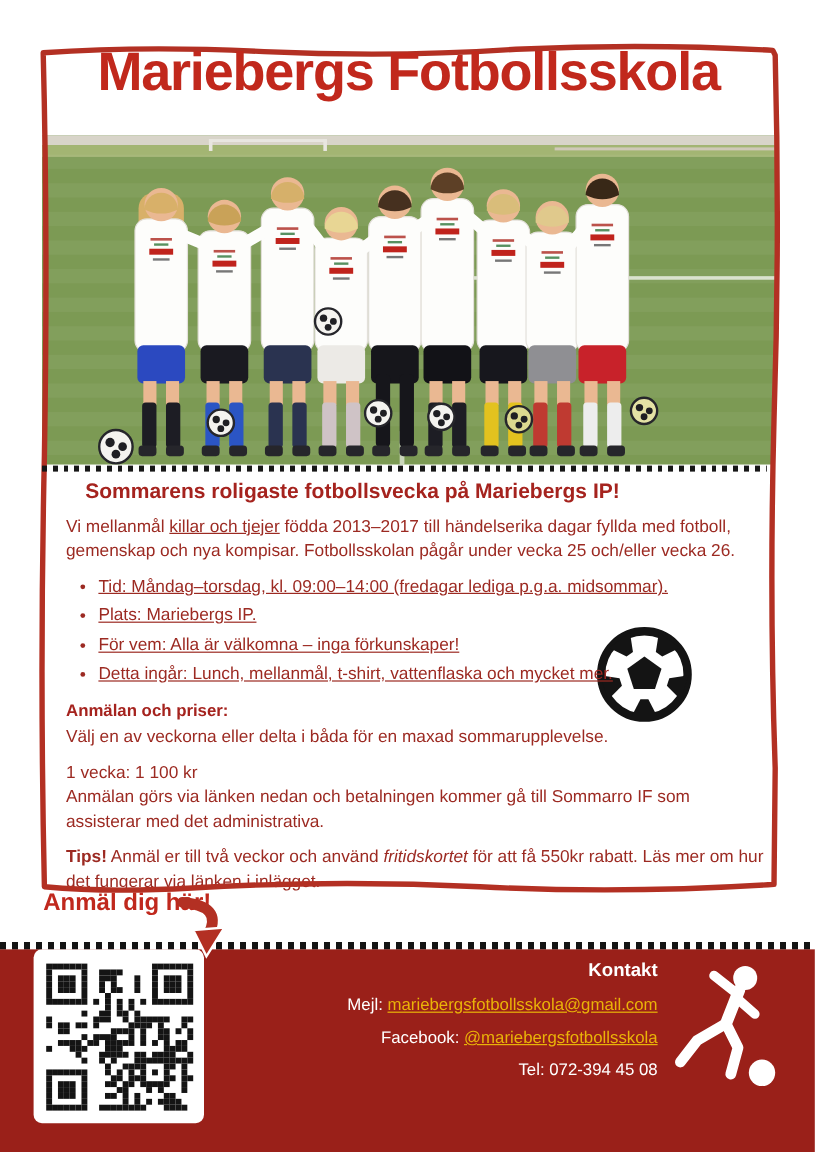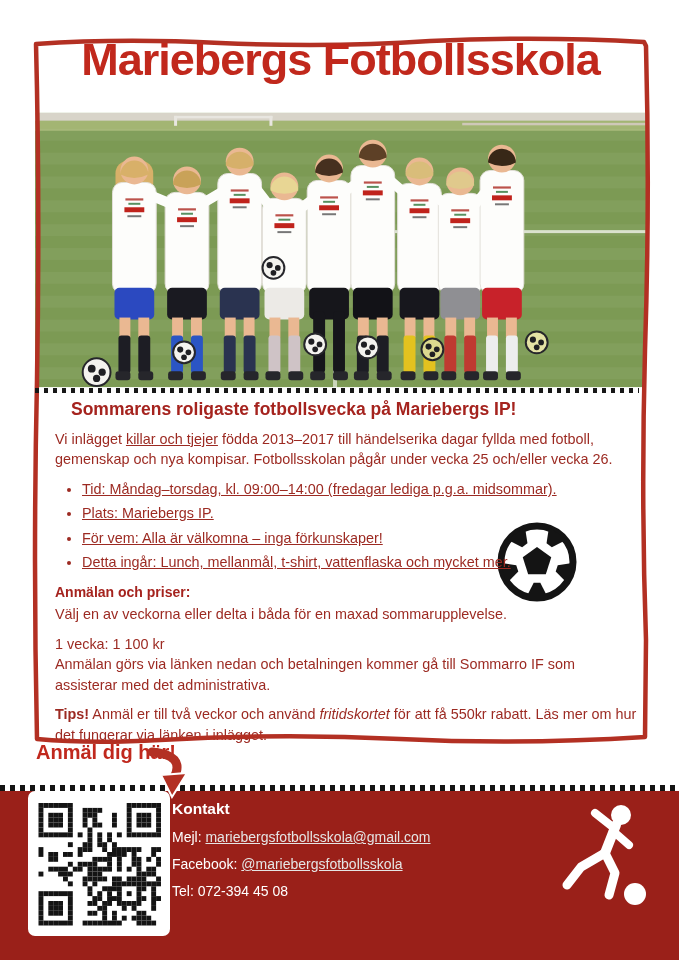--- a/index.html
+++ b/index.html
@@ -42,25 +42,25 @@
   }
   .footer{
     position:absolute;top:791px;left:0;width:679px;height:169px;
     background:#9a2019;color:#ffffff;z-index:1;
   }
   .qr-box{
     position:absolute;left:28px;top:0px;width:142px;height:145px;
     background:#ffffff;border-radius:7px;z-index:2;
   }
   .contact{
-    position:absolute;left:172px;top:5px;width:376px;text-align:left;
+    position:absolute;left:172px;top:5px;width:376px;text-align:right;
   }
   .contact .heading{font-size:15.5px;font-weight:bold;margin:4px 0 11px 0;}
   .contact .line{font-size:14px;margin:0 0 11px 0;}
-  .flink{text-decoration:underline;color:#e5e5e5;cursor:pointer;}
+  .flink{text-decoration:underline;color:#eab308;cursor:pointer;}
   .runner-icon{position:absolute;right:24px;top:10px;}
 </style>
 </head>
 <body>
 
 <svg class="border-overlay" width="679" height="960" viewBox="0 0 679 960">
   <path d="M36,44 Q120,38 220,43 Q330,48 430,41 Q540,36 644,42
            L646,46 Q650,200 645,350 Q641,500 646,640 L645,737
            Q520,745 400,739 Q280,733 160,740 Q90,744 37,739
            Q33,560 37,380 Q40,200 36,44 Z" fill="none" stroke="#b33023" stroke-width="4.5" stroke-linejoin="round" stroke-linecap="round"></path>
@@ -252,21 +252,21 @@
         <circle cx="236.15" cy="153.25" r="3.08" fill="#1f1f23"></circle>
         <circle cx="244.4" cy="156" r="2.8600000000000003" fill="#1f1f23"></circle>
         <circle cx="240" cy="160.95" r="2.8600000000000003" fill="#1f1f23"></circle>
       </g>
   </svg>
 </div>
 <div class="photo-dotline"></div>
 
 <div class="content">
   <h2>Sommarens roligaste fotbollsvecka på Mariebergs IP!</h2>
-  <p><span>Vi inlägget </span><span class="uline">killar och tjejer</span><span> födda 2013–2017 till händelserika dagar fyllda med fotboll, gemenskap och nya kompisar. Fotbollsskolan pågår under vecka 25 och/eller vecka 26.</span></p>
+  <p><span>Vi mellanmål </span><span class="uline">killar och tjejer</span><span> födda 2013–2017 till händelserika dagar fyllda med fotboll, gemenskap och nya kompisar. Fotbollsskolan pågår under vecka 25 och/eller vecka 26.</span></p>
   <ul>
     <li>Tid: Måndag–torsdag, kl. 09:00–14:00 (fredagar lediga p.g.a. midsommar).</li>
     <li>Plats: Mariebergs IP.</li>
     <li>För vem: Alla är välkomna – inga förkunskaper!</li>
     <li>Detta ingår: Lunch, mellanmål, t-shirt, vattenflaska och mycket mer.</li>
   </ul>
   <h3>Anmälan och priser:</h3>
   <p>Välj en av veckorna eller delta i båda för en maxad sommarupplevelse.</p>
   <p class="tight">1 vecka: 1 100 kr</p>
   <p>Anmälan görs via länken nedan och betalningen kommer gå till Sommarro IF som assisterar med det administrativa.</p>

